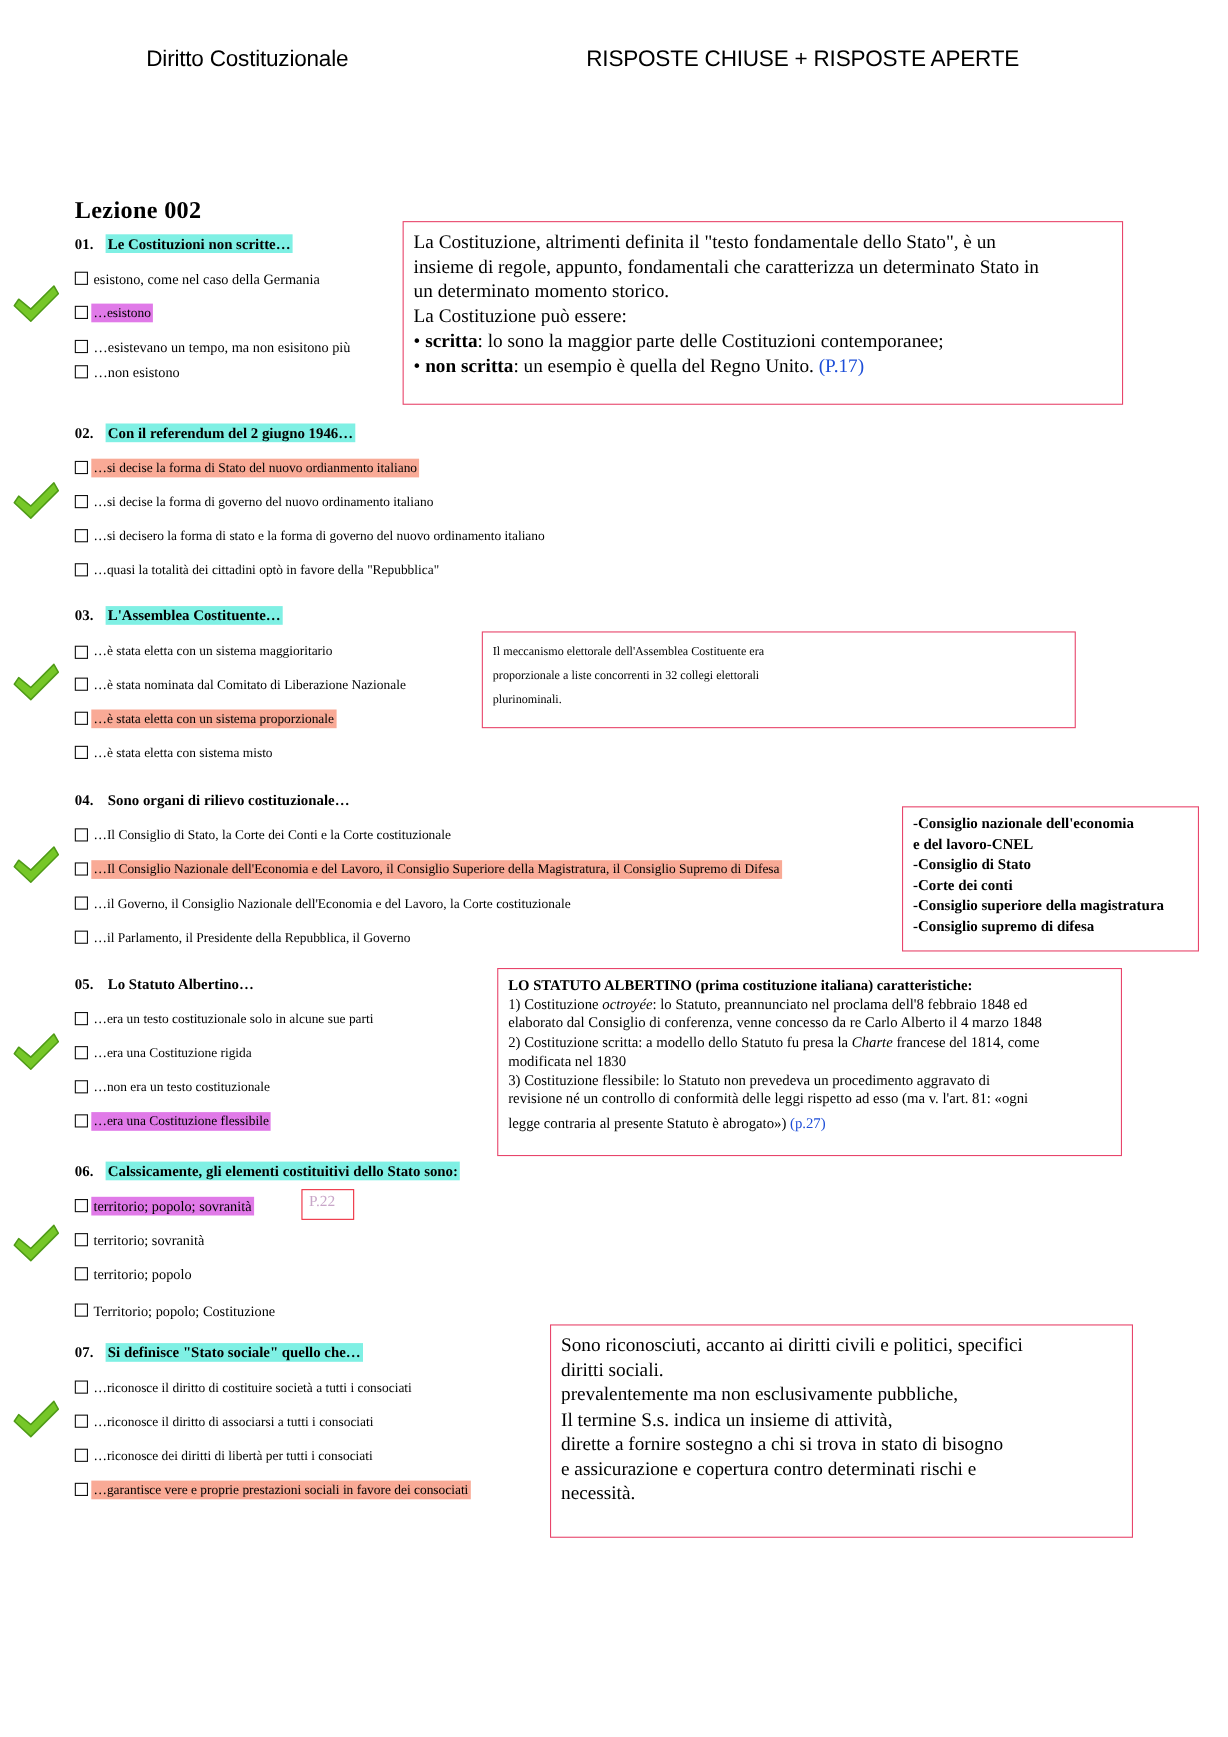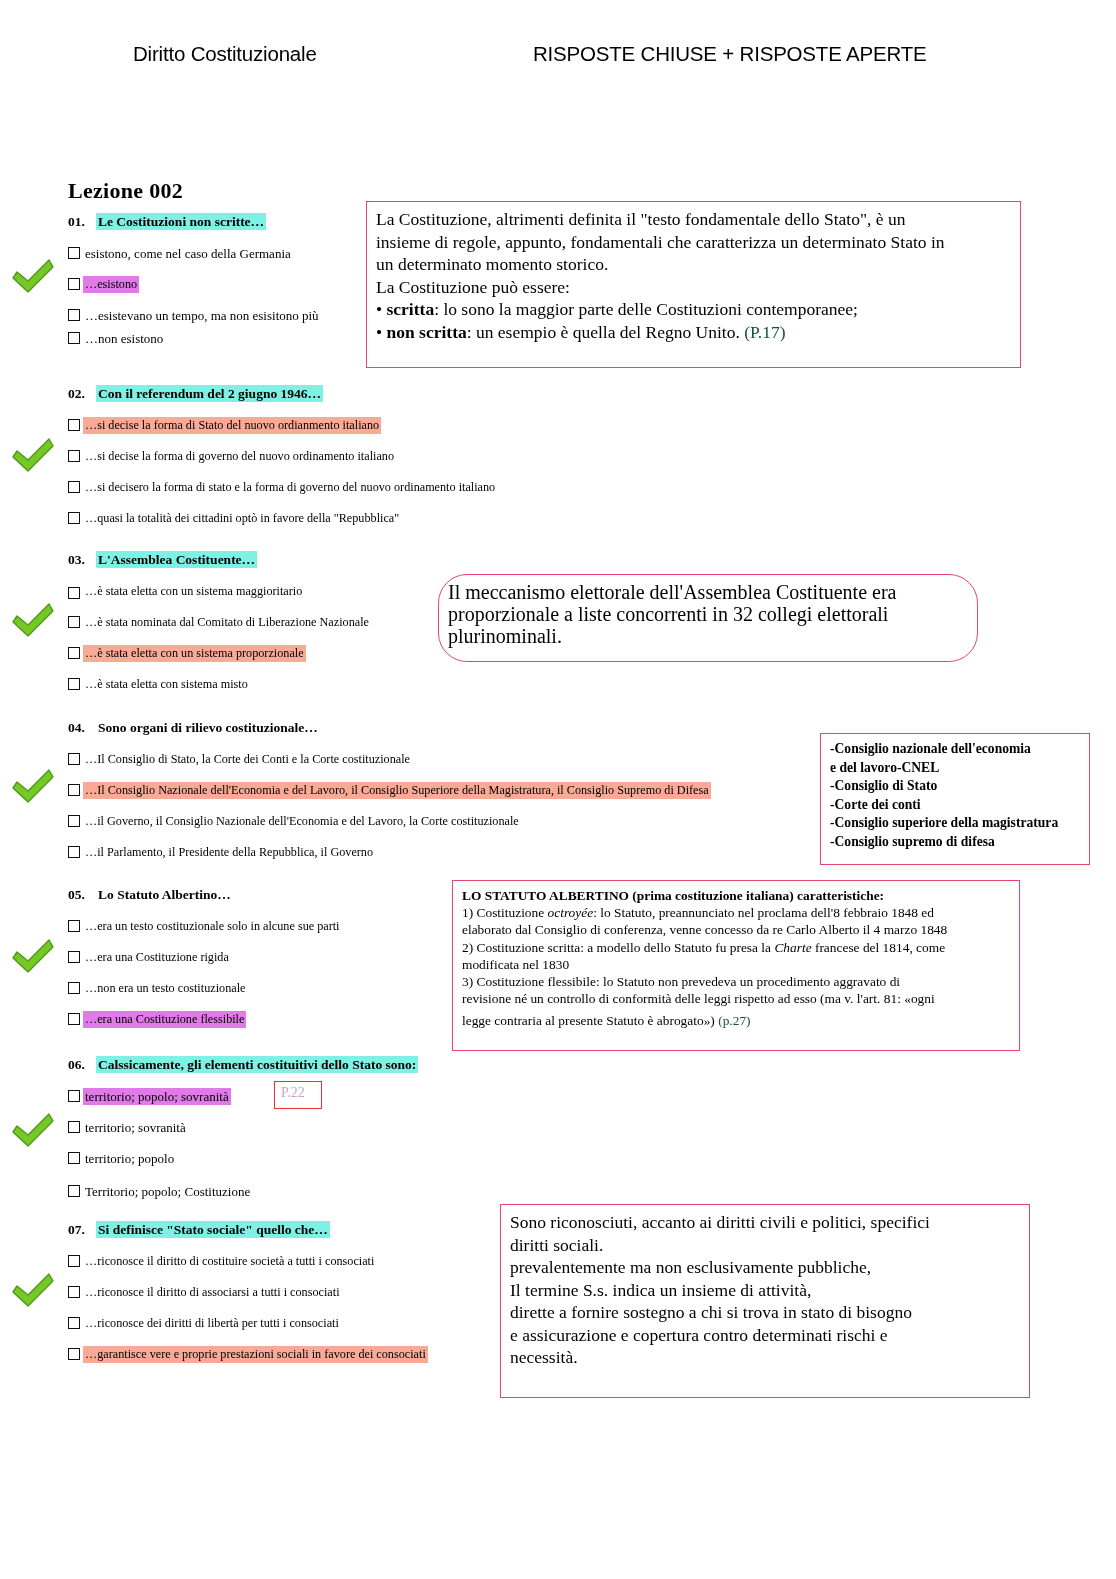--- a/index.html
+++ b/index.html
@@ -105,26 +105,26 @@
   .note {
     position: absolute;
     border: 1.6px solid #e8456b;
     background: #ffffff;
     box-sizing: border-box;
     padding: 6px 8px 6px 9px;
     font-family: "Liberation Serif", serif;
     color: #000;
   }
   .note.big   { font-size: 17.5px; line-height: 22.5px; }
-  .note.mid   { font-size: 20px;   line-height: 22px; border-radius: 29px; }
+  .note.mid   { font-size: 11px;   line-height: 22px; }
   .note.small { font-size: 13.4px; line-height: 17.2px; }
   .note.tiny  { font-size: 13.6px; line-height: 18.5px; }
   .note b { font-weight: bold; }
   .note i { font-style: italic; }
-  .pref { color: #14532d; }
+  .pref { color: #1d4ed8; }
   .bullet-line { text-indent: 0; }
 
   .pagebox {
     position: absolute;
     border: 1.6px solid #ee2d3f;
     background: #fff;
     box-sizing: border-box;
     font-family: "Liberation Serif", serif;
     font-size: 14px;
     color: #c8a6c8;

